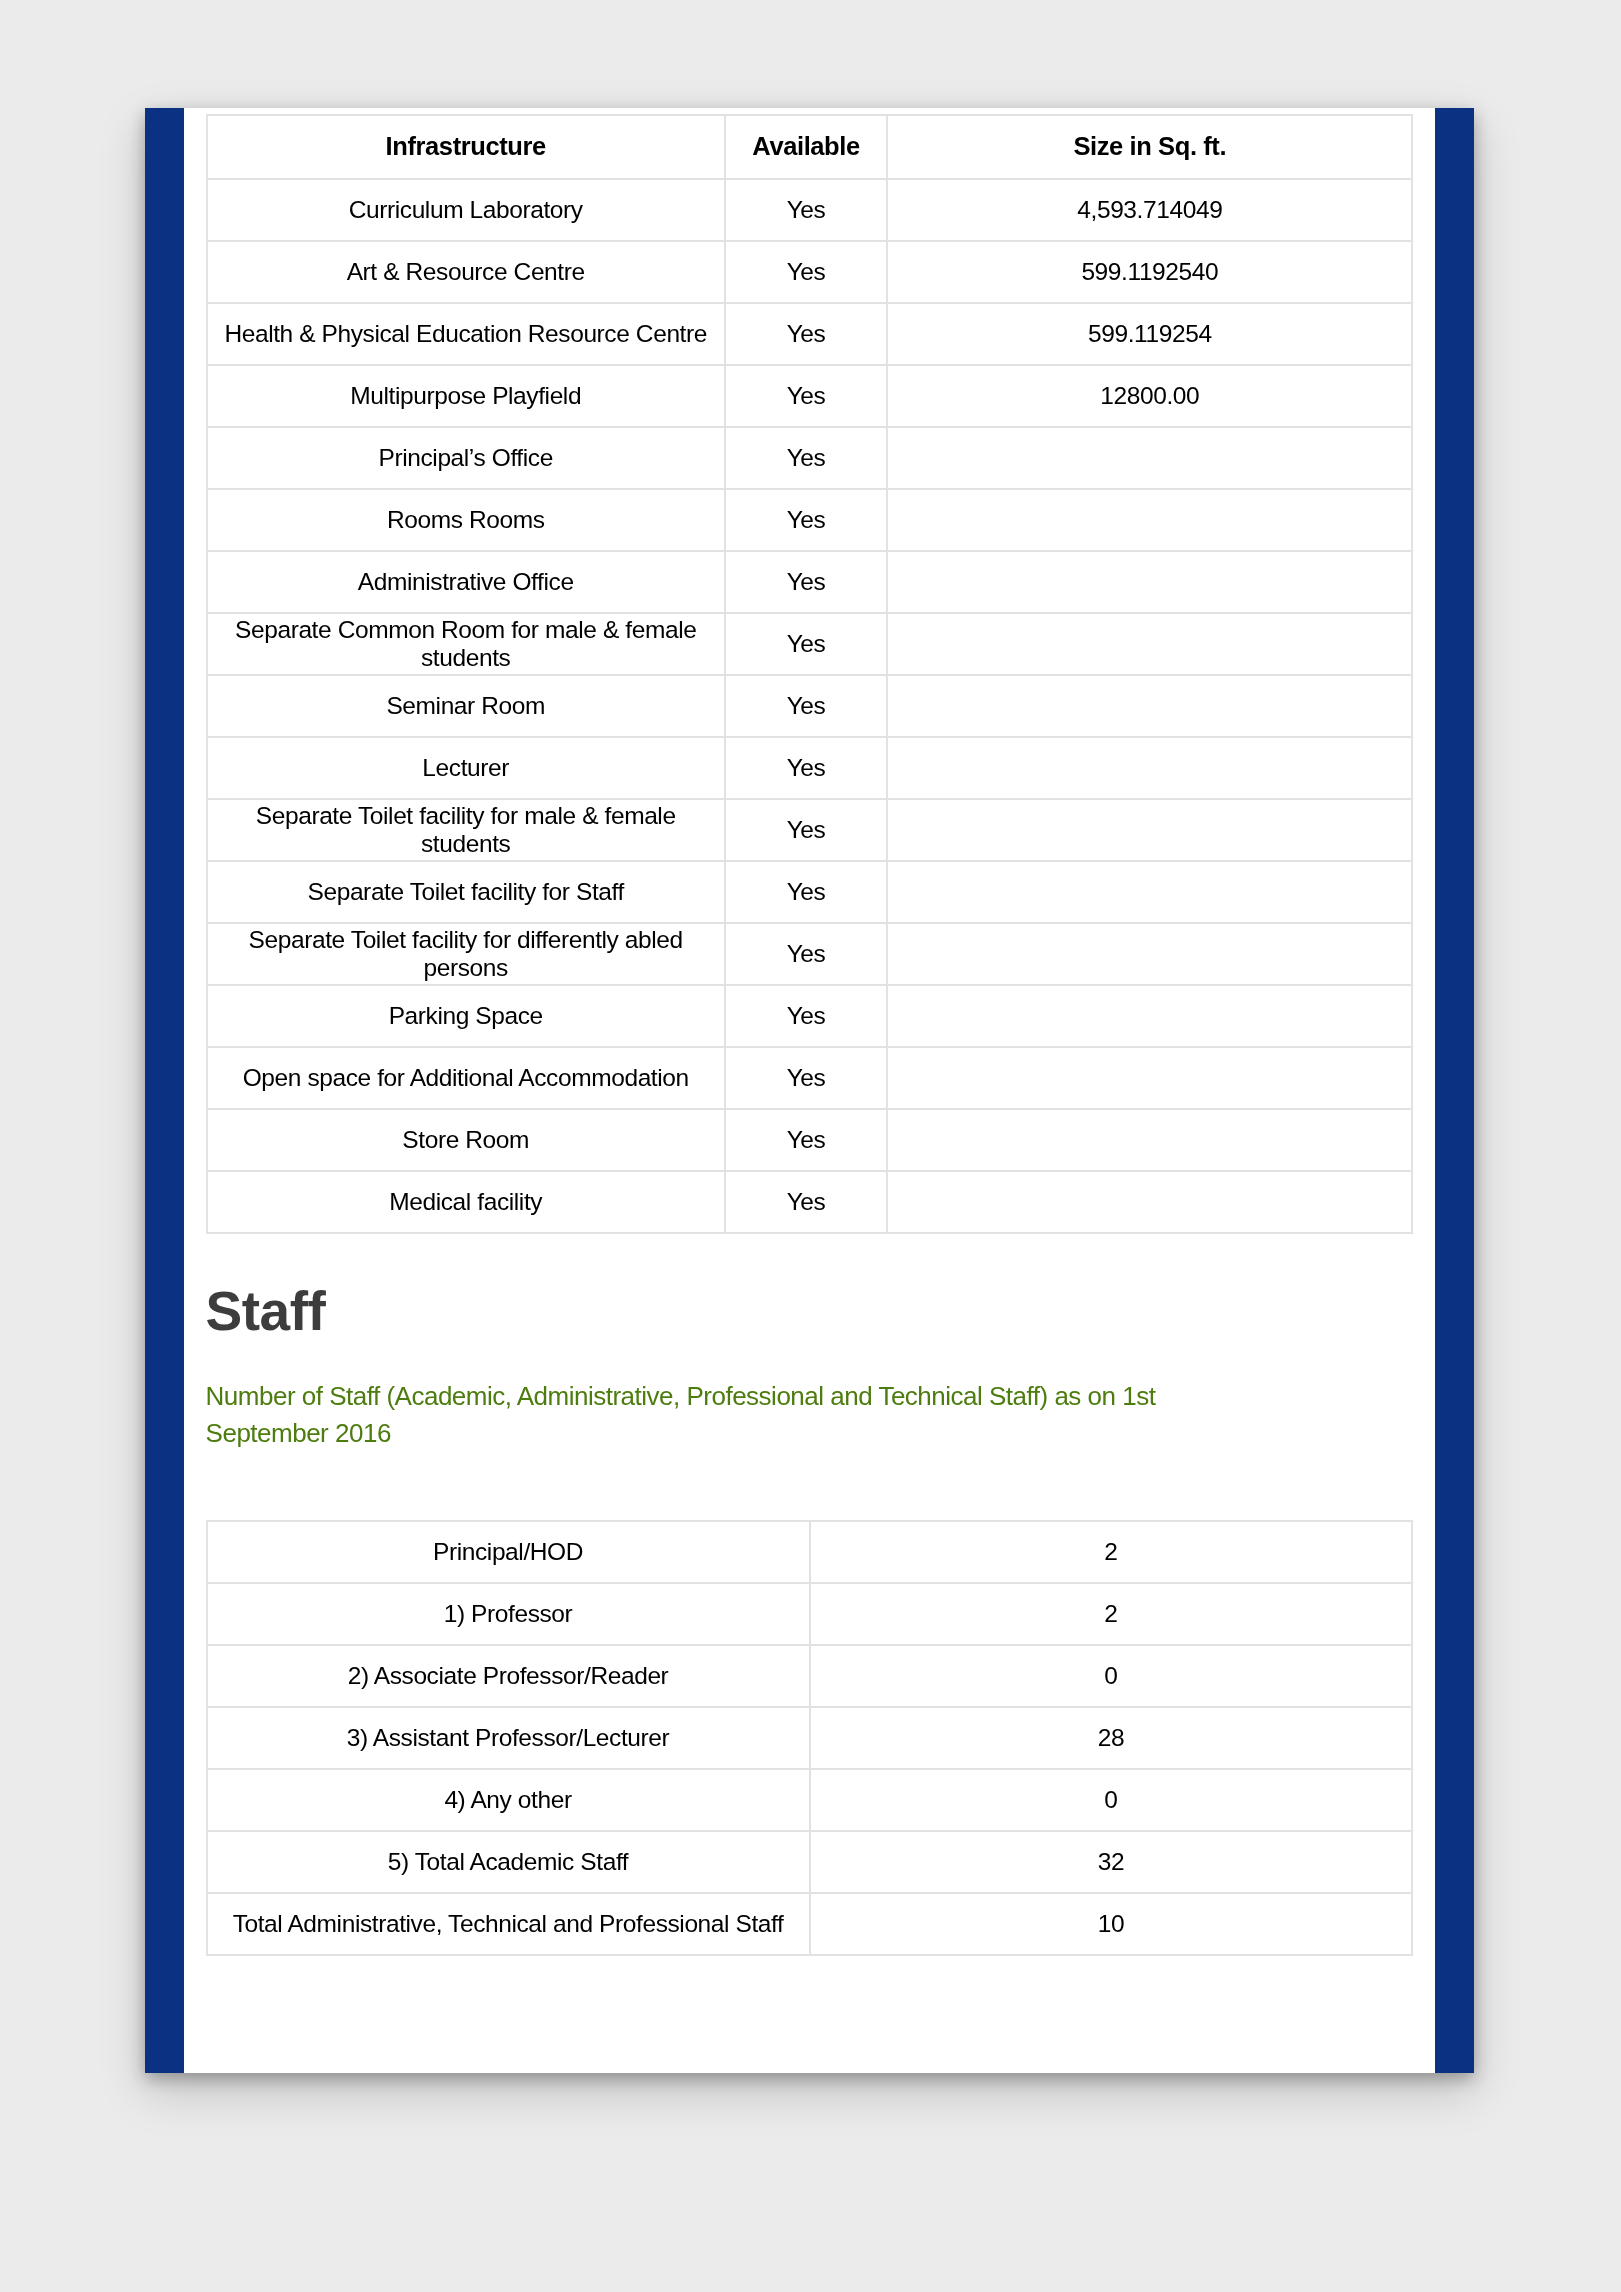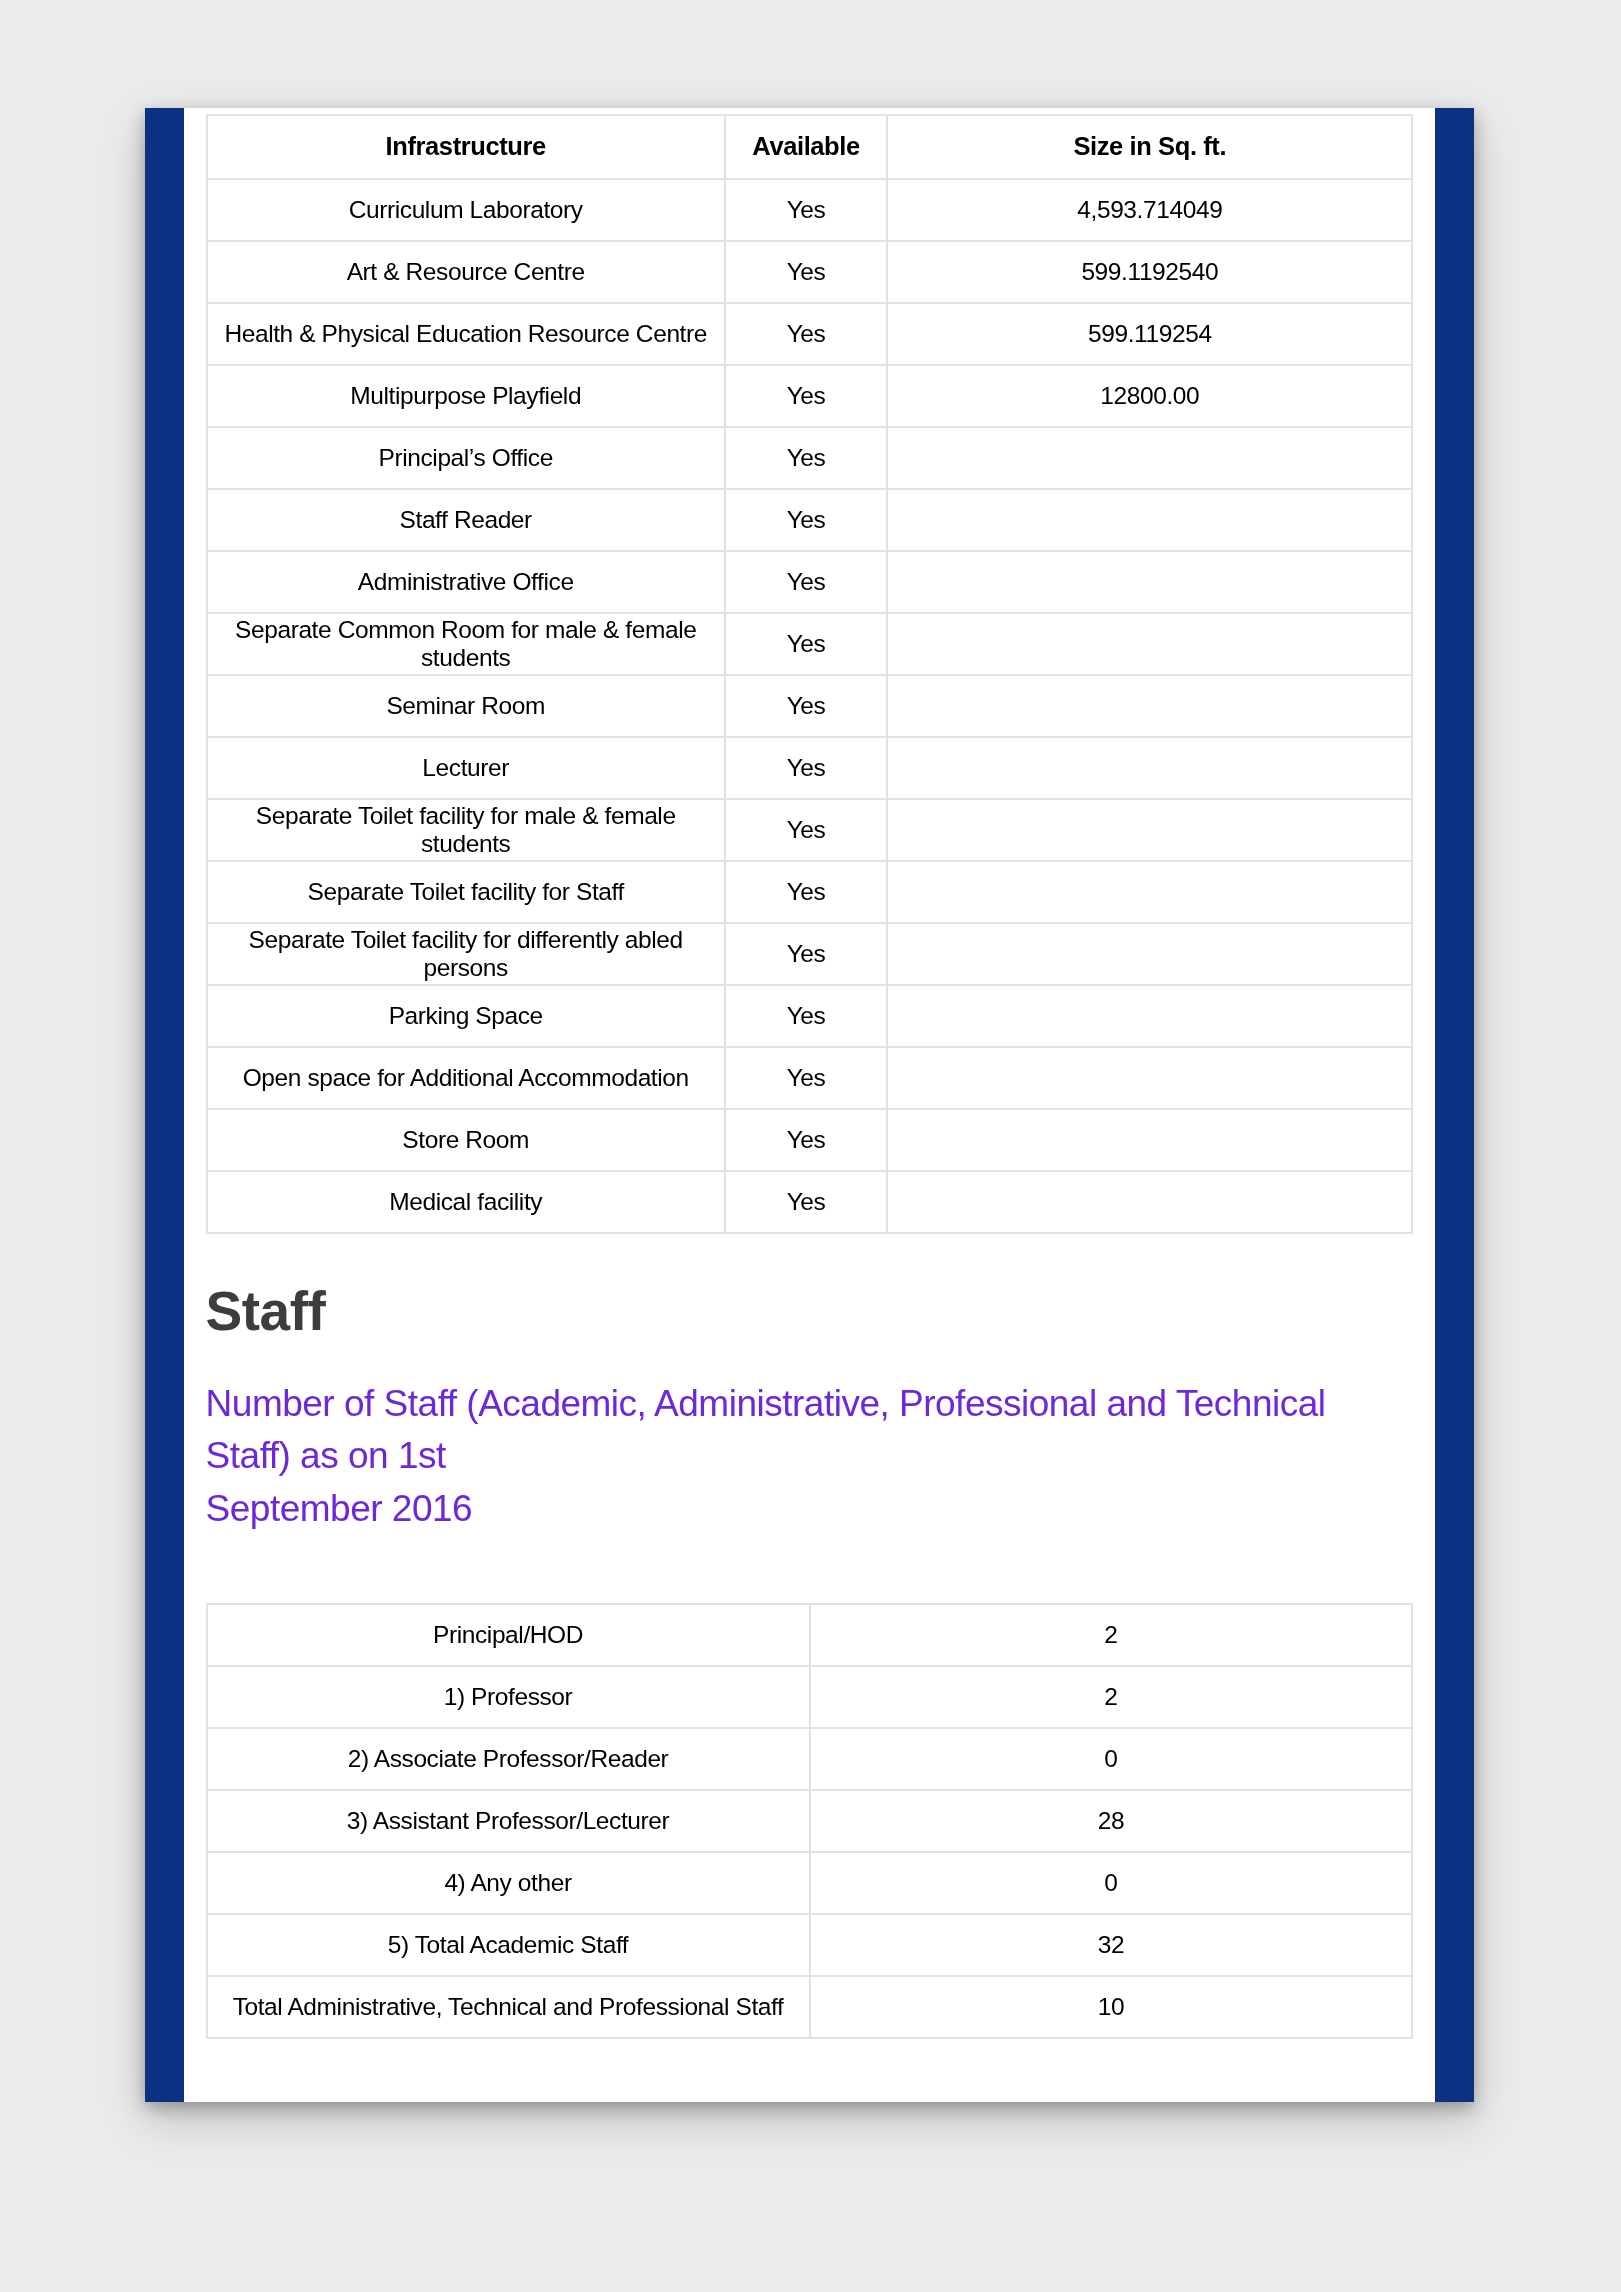--- a/index.html
+++ b/index.html
@@ -60,23 +60,23 @@
 
   .staff-heading {
     margin: 45px 0 0 0;
     font-size: 55px;
     font-weight: 700;
     color: #3d3d3d;
     letter-spacing: -0.5px;
   }
   .staff-subtitle {
     margin: 35px 0 0 0;
-    font-size: 37px;
+    font-size: 26px;
     font-weight: 400;
-    color: #6d28d9;
+    color: #4d7c0f;
     letter-spacing: -0.5px;
     line-height: 1.42;
   }
   .staff-subtitle .line { display: block; }
   .staff-table-wrap { margin-top: 68px; }
 </style>
 </head>
 <body>
 
 <div class="page">
@@ -110,21 +110,21 @@
             <td class="infra-col-name">Multipurpose Playfield</td>
             <td class="infra-col-avail">Yes</td>
             <td class="infra-col-size">12800.00</td>
           </tr>
           <tr>
             <td class="infra-col-name">Principal’s Office</td>
             <td class="infra-col-avail">Yes</td>
             <td class="infra-col-size"></td>
           </tr>
           <tr>
-            <td class="infra-col-name">Staff Reader</td>
+            <td class="infra-col-name">Rooms Rooms</td>
             <td class="infra-col-avail">Yes</td>
             <td class="infra-col-size"></td>
           </tr>
           <tr>
             <td class="infra-col-name">Administrative Office</td>
             <td class="infra-col-avail">Yes</td>
             <td class="infra-col-size"></td>
           </tr>
           <tr>
             <td class="infra-col-name">Separate Common Room for male &amp; female students</td>

